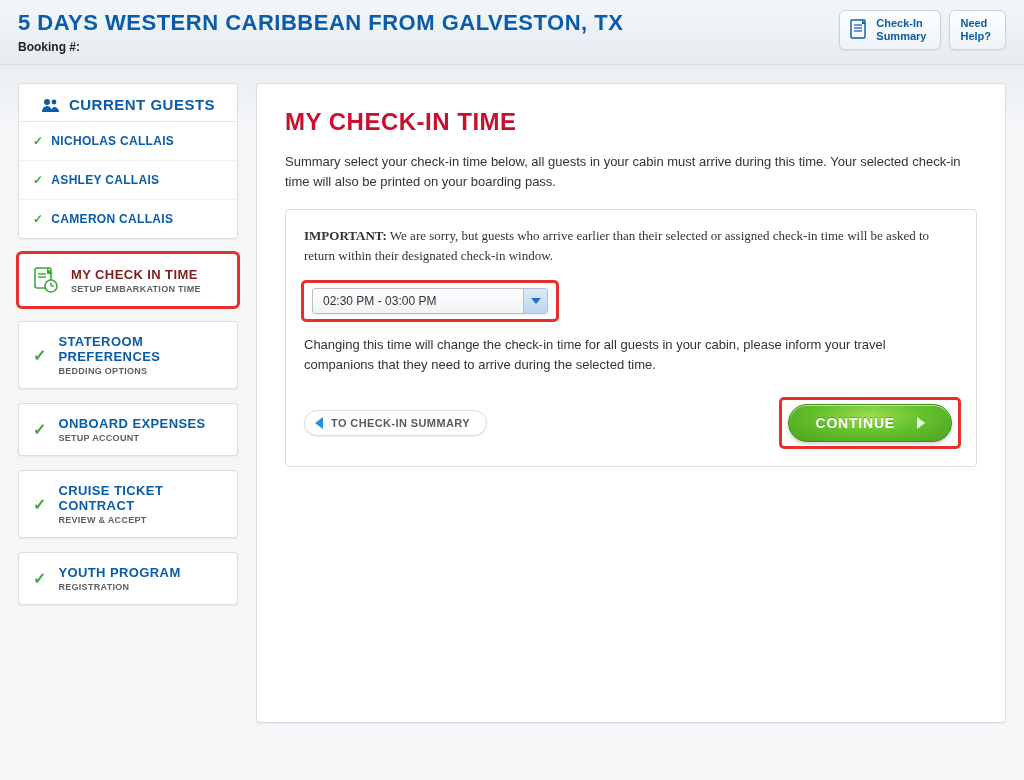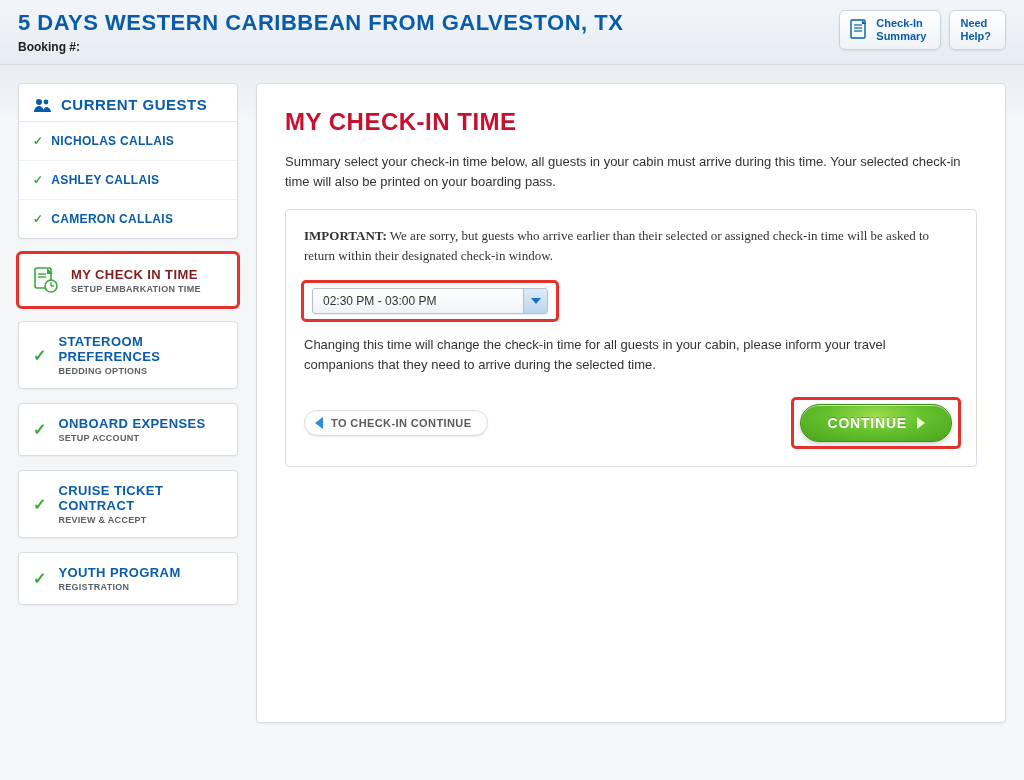--- a/index.html
+++ b/index.html
@@ -75,20 +75,21 @@
     border-radius: 4px;
     box-shadow: 0 1px 2px rgba(0,0,0,.05);
     margin-bottom: 14px;
   }
   .guests-header {
     display: flex;
     align-items: center;
     gap: 8px;
     padding: 12px 14px 8px 14px;
     border-bottom: 1px solid #e6e9ec;
+    justify-content: center;
   }
   .guests-header .title {
     color: #0a5ca8;
     font-weight: 800;
     font-size: 15px;
     letter-spacing: .5px;
   }
   .guest-item {
     display: flex;
     align-items: center;
@@ -244,21 +245,21 @@
 
   .continue-wrap {
     display:inline-block;
     outline: 3px solid #e4322b;
     padding: 4px 6px;
     border-radius: 2px;
   }
   .continue-btn {
     display:inline-flex;
     align-items:center;
-    gap:10px;
+    gap:22px;
     background: radial-gradient(ellipse at 50% 30%, #9cdd4c 0%, #66c12e 45%, #4aa31d 100%);
     border: 1px solid #3f8d19;
     color:#fff;
     font-weight:800;
     font-size:14px;
     letter-spacing:.8px;
     padding: 10px 26px;
     border-radius: 999px;
     cursor:pointer;
     box-shadow: inset 0 1px 0 rgba(255,255,255,.6), 0 2px 4px rgba(0,0,0,.2);
@@ -400,21 +401,21 @@
                 <div class="tri"></div>
               </div>
           </div>
         </div>
 
         <p class="change-note">Changing this time will change the check-in time for all guests in your cabin, please inform your travel companions that they need to arrive during the selected time.</p>
 
         <div class="action-row">
           <div class="back-link">
             <span class="bl-arrow"></span>
-            <span>TO CHECK-IN CONTINUE</span>
+            <span>TO CHECK-IN SUMMARY</span>
           </div>
           <div class="continue-wrap">
             <div class="continue-btn">
               <span>CONTINUE</span>
               <span class="r-arrow"></span>
             </div>
           </div>
         </div>
       </div>
     </div>

